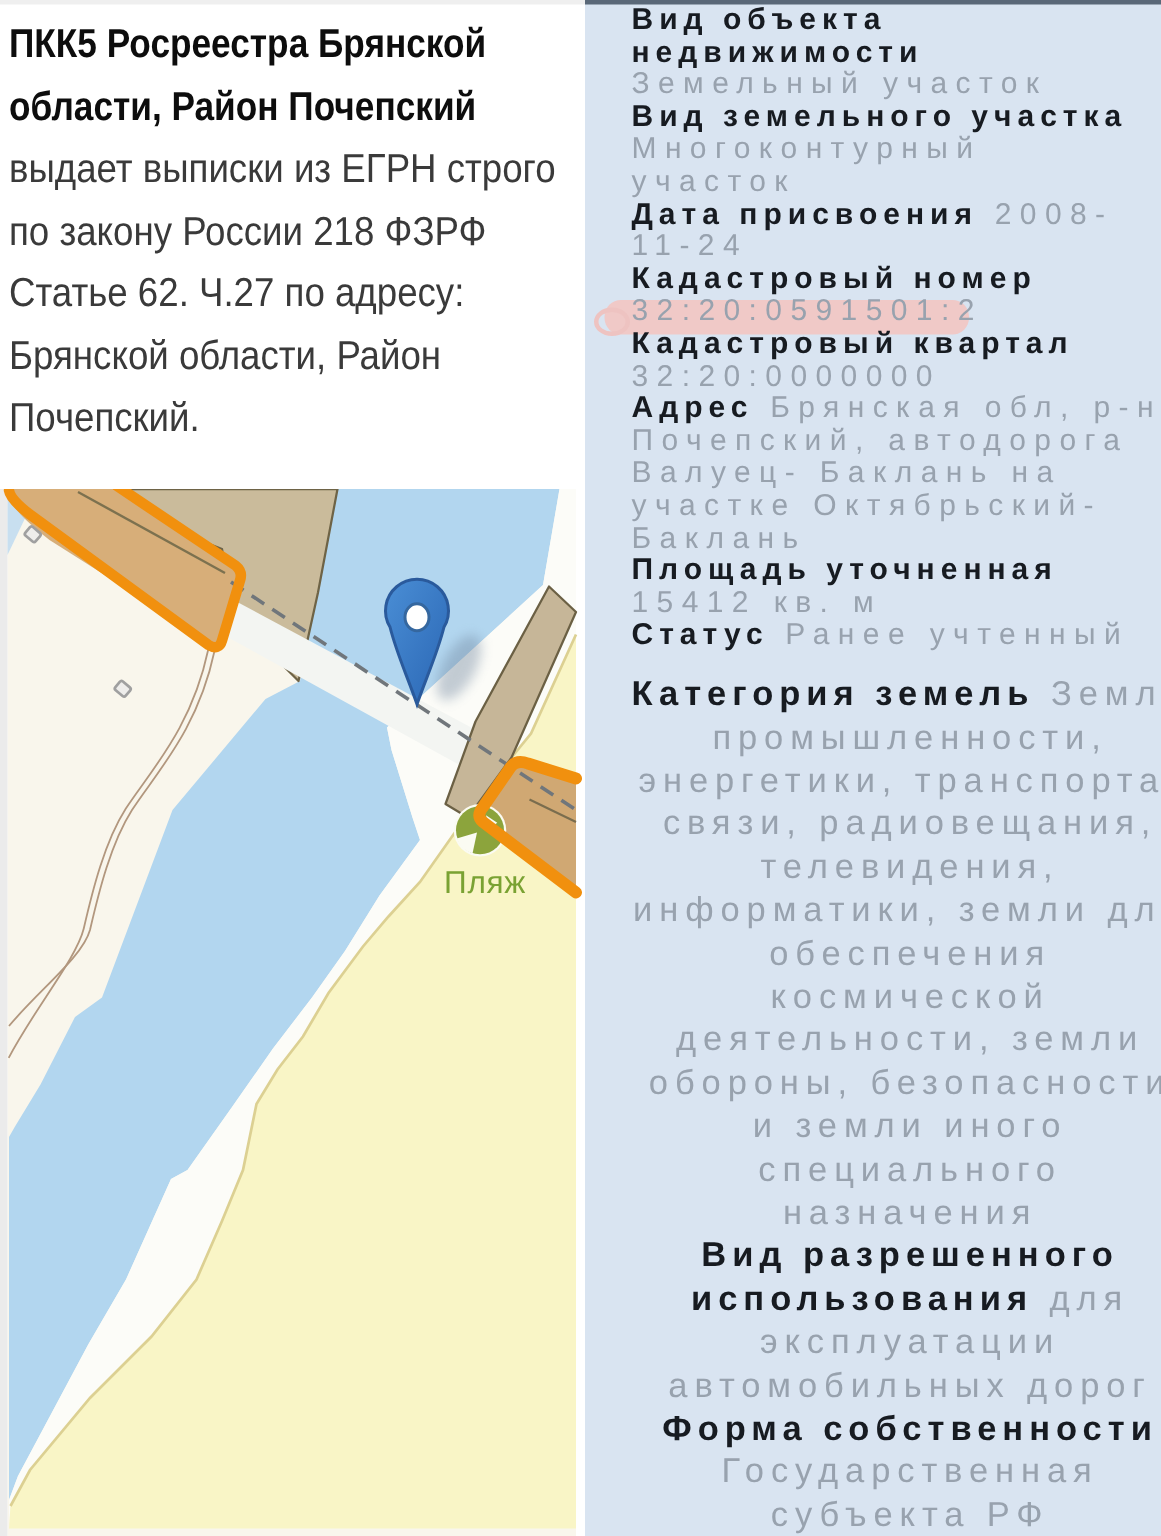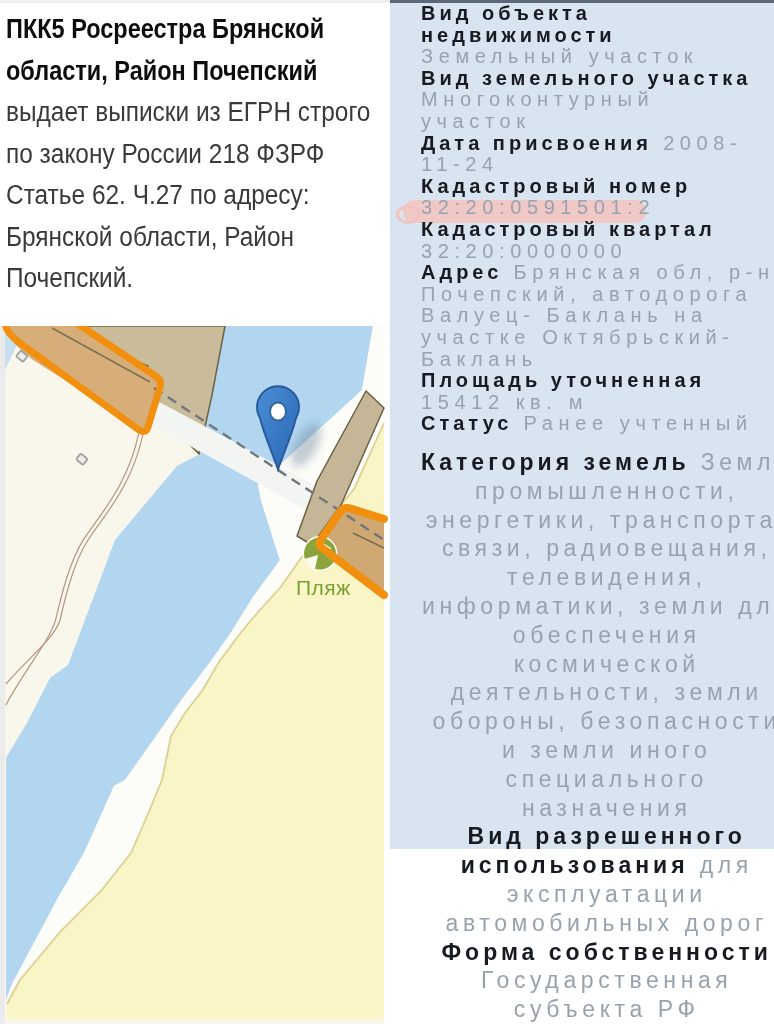--- a/index.html
+++ b/index.html
@@ -1,18 +1,18 @@
 <!DOCTYPE html>
 <html><head>
 <meta charset="utf-8">
 <style>
   html,body{margin:0;padding:0;}
   body{width:774px;height:1024px;position:relative;background:#ffffff;
        font-family:"Liberation Sans",sans-serif;overflow:hidden;}
-  .right{position:absolute;left:390px;top:0;width:384px;height:849px;background:#d9e4f1;}
+  .right{position:absolute;left:390px;top:0;width:384px;height:1024px;background:#d9e4f1;}
   .topbar{position:absolute;left:0;top:0;width:384px;height:3px;background:#5a6878;}
   .rc1{position:absolute;left:31px;top:3px;font-size:20px;line-height:21.6px;
        color:#98a2ae;letter-spacing:5.6px;white-space:nowrap;}
   .rc1 b, .rc2 b{color:#171b21;font-weight:bold;letter-spacing:4.0px;}
   .rc2{position:absolute;left:31px;top:448px;font-size:23px;line-height:28.8px;
        color:#98a2ae;letter-spacing:4.6px;white-space:nowrap;text-align:center;}
   .hl{position:absolute;left:13px;top:200px;width:243px;height:23px;border-radius:11px;
       background:#f0c9c7;}
   .hlt{position:absolute;left:6px;top:205px;width:18px;height:13px;border-radius:50%;
       border:3px solid #eec3c1;background:transparent;}

